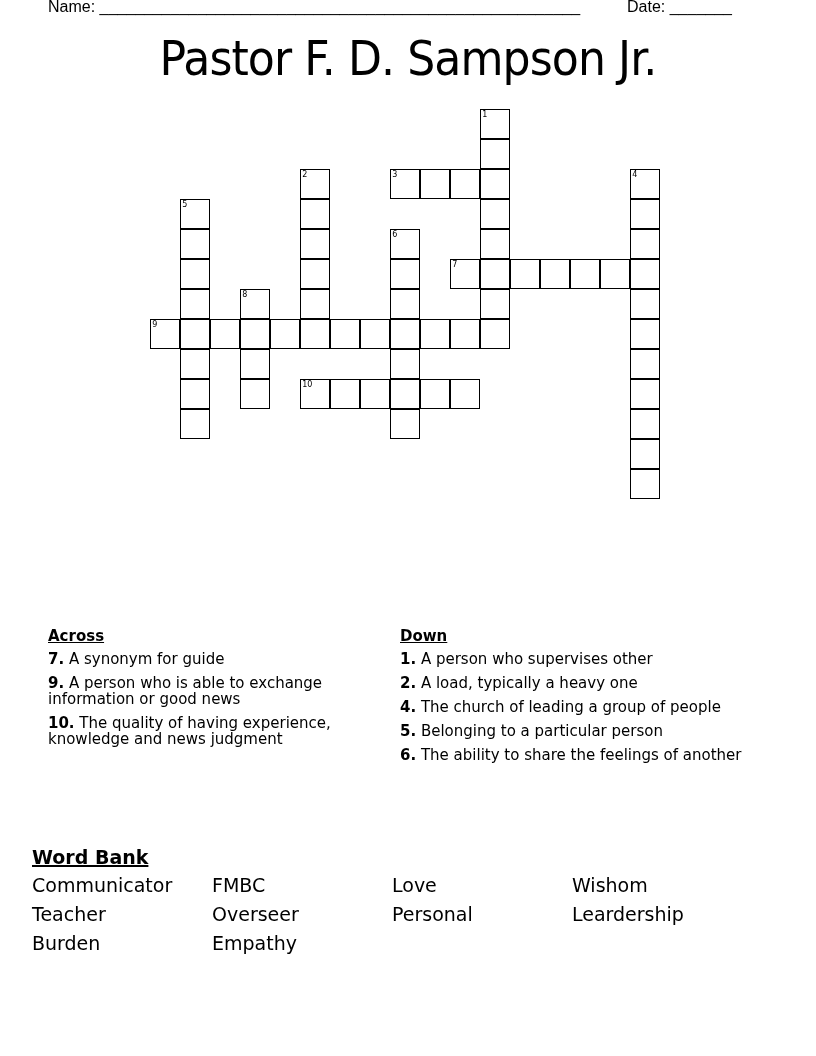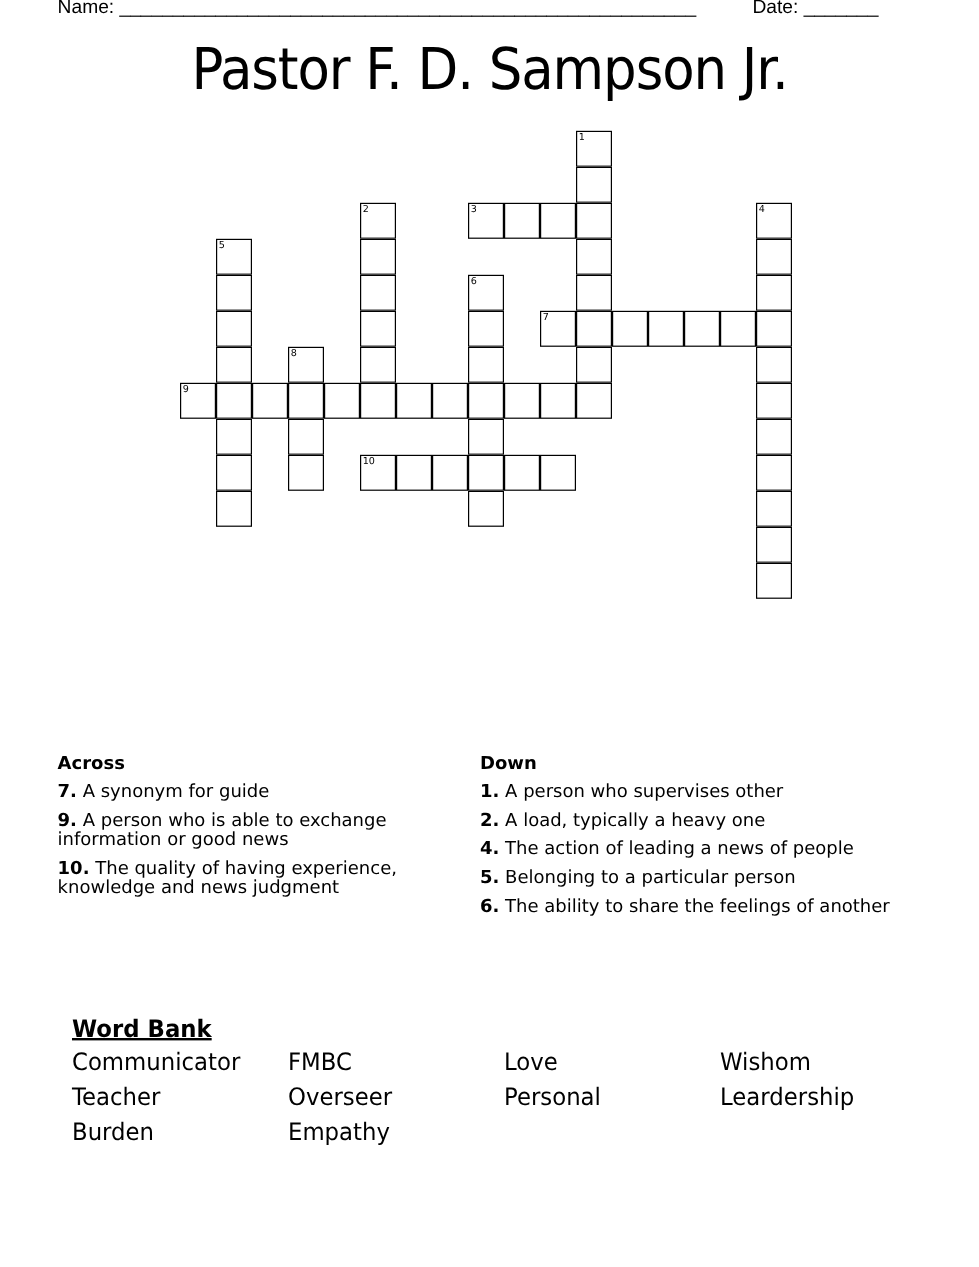--- a/index.html
+++ b/index.html
@@ -7,24 +7,24 @@
   .hdr { position: absolute; top: -2px; font-family: "Liberation Sans", sans-serif; font-size: 16px; color: #000; }
   .hdr-name { left: 48px; }
   .hdr-date { left: 627px; }
   .title { position: absolute; top: 30px; left: 0; width: 816px; text-align: center; font-family: "DejaVu Sans", sans-serif; font-size: 48px; letter-spacing: -1px; transform: scaleX(0.92); transform-origin: center; }
   .grid { position: absolute; left: 0; top: 0; width: 816px; height: 520px; }
   .cell { position: absolute; width: 30px; height: 30px; box-sizing: border-box; border: 1.5px solid #000; margin-left: -0.75px; margin-top: -0.75px; background: #fff; }
   .cell .num { position: absolute; left: 1px; top: 0px; font-family: "DejaVu Sans", sans-serif; font-size: 8px; line-height: 9px; color: #000; }
   .clues { position: absolute; top: 628px; font-family: "DejaVu Sans", sans-serif; font-size: 15px; line-height: 16px; }
   .clues-across { left: 48px; width: 335px; }
   .clues-down { left: 400px; width: 360px; }
-  .clues h3 { margin: 0 0 7px 0; font-size: 15px; font-weight: bold; }
+  .clues h3 { margin: 0 0 7px 0; font-size: 15px; font-weight: bold; text-decoration: underline; }
   .clue { margin: 0 0 8px 0; }
   .clue b { font-weight: bold; }
-  .wordbank { position: absolute; top: 845px; left: 60px; width: 720px; font-family: "DejaVu Sans", sans-serif; }
+  .wordbank { position: absolute; top: 845px; left: 32px; width: 720px; font-family: "DejaVu Sans", sans-serif; }
   .wordbank h3 { margin: 0 0 4px 0; font-size: 20px; font-weight: bold; text-decoration: underline; transform: scaleX(0.95); transform-origin: left; }
   .wb-grid { display: grid; grid-template-columns: 180px 180px 180px 180px; row-gap: 5px; font-size: 20px; line-height: 24px; }
   .wb-grid span { transform: scaleX(0.95); transform-origin: left; white-space: nowrap; }
 </style>
 </head>
 <body>
 
 <div class="hdr hdr-name">Name: ______________________________________________________</div>
 <div class="hdr hdr-date">Date: _______</div>
 
@@ -121,21 +121,21 @@
   <h3>Across</h3>
   <div class="clue"><b>7.</b> <span>A synonym for guide</span></div>
   <div class="clue"><b>9.</b> <span>A person who is able to exchange information or good news</span></div>
   <div class="clue"><b>10.</b> <span>The quality of having experience, knowledge and news judgment</span></div>
 </div>
 
 <div class="clues clues-down">
   <h3>Down</h3>
   <div class="clue"><b>1.</b> <span>A person who supervises other</span></div>
   <div class="clue"><b>2.</b> <span>A load, typically a heavy one</span></div>
-  <div class="clue"><b>4.</b> <span>The action of leading a news of people</span></div>
+  <div class="clue"><b>4.</b> <span>The church of leading a group of people</span></div>
   <div class="clue"><b>5.</b> <span>Belonging to a particular person</span></div>
   <div class="clue"><b>6.</b> <span>The ability to share the feelings of another</span></div>
 </div>
 
 <div class="wordbank">
   <h3>Word Bank</h3>
   <div class="wb-grid">
     <span>Communicator</span>
     <span>FMBC</span>
     <span>Love</span>

